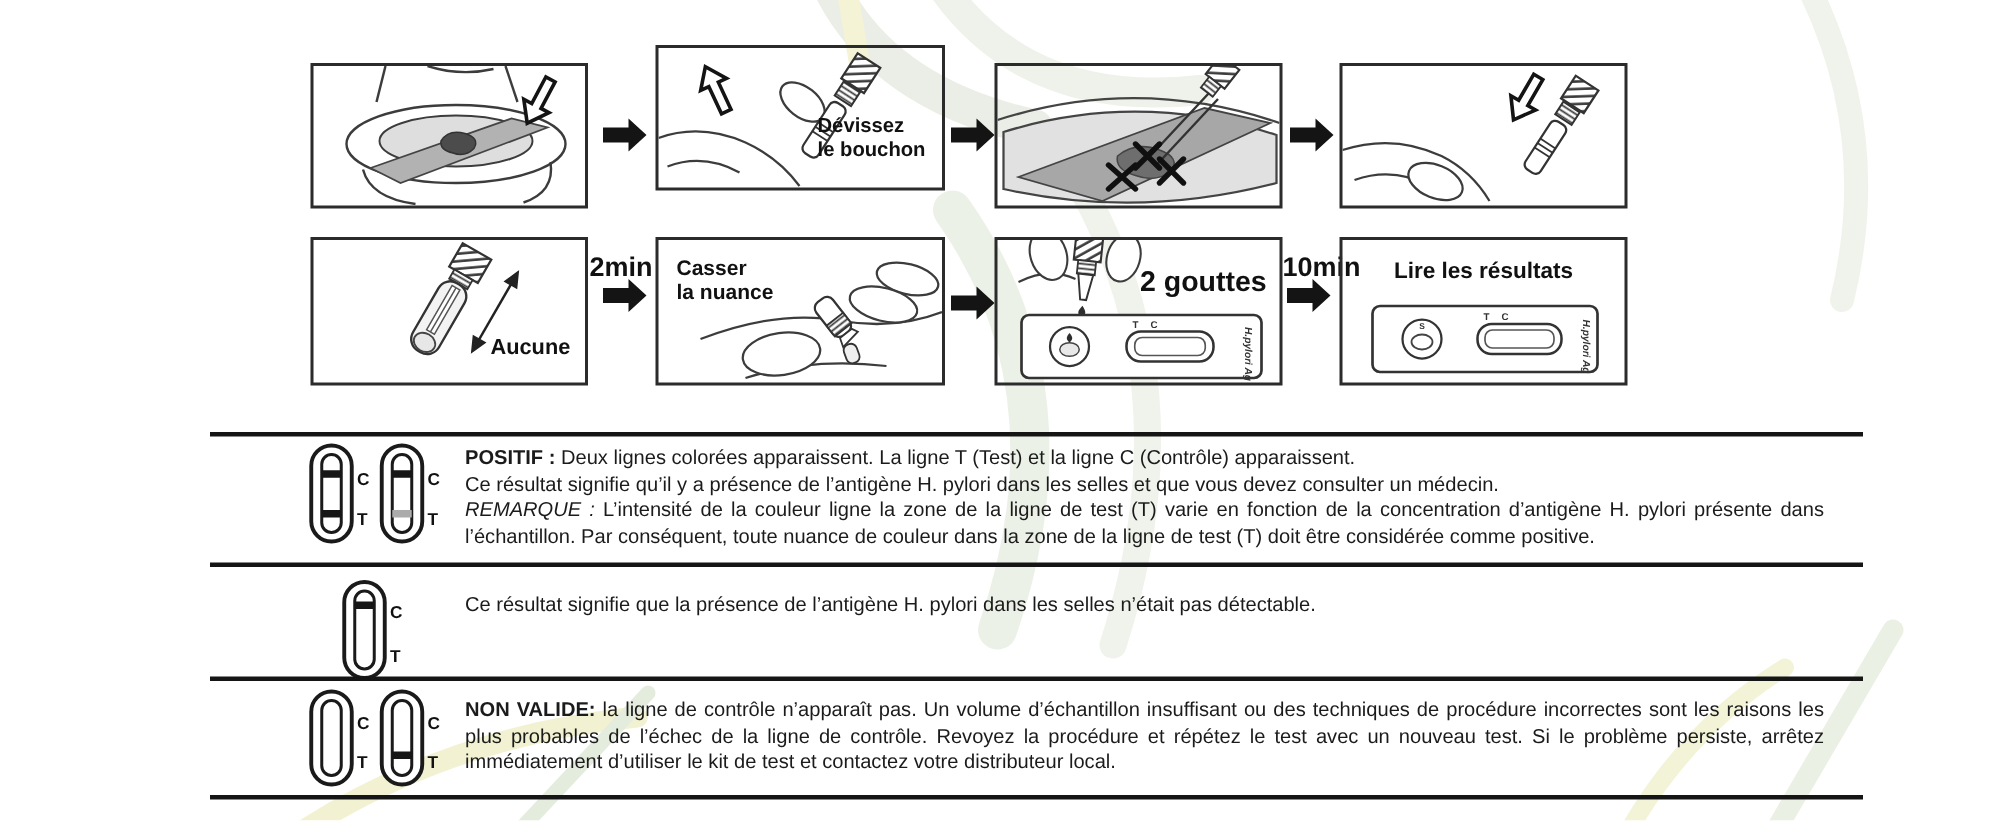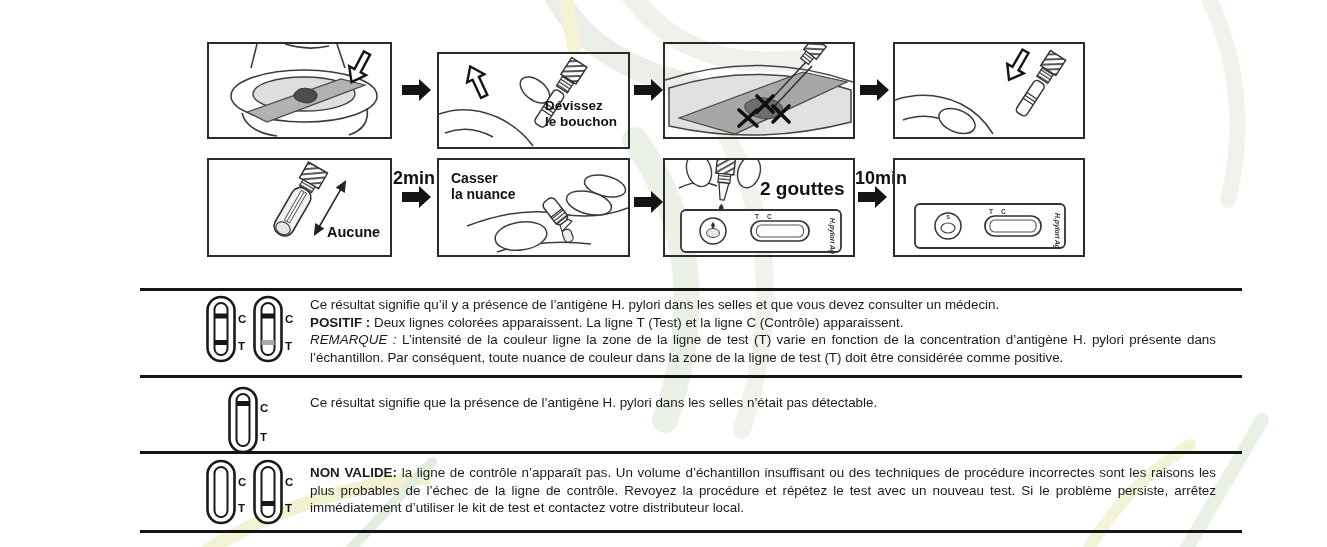--- a/index.html
+++ b/index.html
@@ -67,21 +67,21 @@
       <path d="M38,68 L132,35 L156,41 L58,78 Z" fill="#b2b2b2" stroke="#444" stroke-width="1.2"></path>
       <path d="M85,50 q5,-8 16,-5 q10,3 6,10 q-6,6 -14,3 q-9,-2 -8,-8 Z" fill="#4c4c4c" stroke="#333" stroke-width="1"></path>
       <path d="M -3.5,-17 L -3.5,3 L -9.5,3 L 0,16 L 9.5,3 L 3.5,3 L 3.5,-17 Z" transform="translate(150,24) rotate(28)" fill="#fff" stroke="#141414" stroke-width="2.4"></path>
     </svg>
   </div>
 
   <svg class="abs" style="left:402px;top:78px" width="30" height="24" viewBox="0 0 30 24">
     <polygon points="0,7 17,7 17,1 29,12 17,23 17,17 0,17" fill="#141414"></polygon>
   </svg>
 
-  <div class="panel" style="left:437px;top:52px;width:193px;height:97px">
+  <div class="panel" style="left:437px;top:30px;width:193px;height:97px">
     <svg width="189" height="93" viewBox="0 0 189 93">
       <path d="M -3.5,-17 L -3.5,3 L -9.5,3 L 0,16 L 9.5,3 L 3.5,3 L 3.5,-17 Z" transform="translate(38,27) rotate(155)" fill="#fff" stroke="#141414" stroke-width="2.4"></path>
       <g fill="none" stroke="#3c3c3c" stroke-width="1.5">
         <path d="M0,60 Q28,50 58,63 Q80,73 94,92"></path>
         <path d="M6,79 Q30,70 54,83"></path>
         <ellipse cx="96" cy="36" rx="17" ry="10" transform="rotate(38 96 36)" fill="#fff"></ellipse>
       </g>
       <g transform="translate(112,52) rotate(33)">
         <rect x="-9" y="-52" width="18" height="20" fill="url(#hatch)" stroke="#333" stroke-width="1.5"></rect>
         <rect x="-6.5" y="-31" width="13" height="11" fill="url(#threads)" stroke="#333" stroke-width="1.3"></rect>
@@ -229,20 +229,21 @@
         <circle cx="33" cy="22" r="13" fill="#fff" stroke="#333" stroke-width="1.5"></circle>
         <ellipse cx="33" cy="24" rx="7" ry="5" fill="#fff" stroke="#444" stroke-width="1.2"></ellipse>
         <text x="33" y="15" font-size="5.6" font-weight="bold" fill="#333" text-anchor="middle">S</text>
         <rect x="70" y="12" width="56" height="20" rx="9.5" fill="#fff" stroke="#333" stroke-width="1.7"></rect>
         <rect x="75" y="16" width="46" height="12" rx="5" fill="#fff" stroke="#555" stroke-width="1.1"></rect>
         <text x="74" y="9.5" font-size="6.5" font-weight="bold" fill="#333">T</text>
         <text x="86" y="9.5" font-size="6.5" font-weight="bold" fill="#333">C</text>
         <text transform="translate(140,9) rotate(90)" font-size="6.8" font-style="italic" font-weight="bold" fill="#333">H.pylori Ag</text>
       </g>
     </svg>
+    <div class="cap" style="left:0;right:0;top:12px;text-align:center;font-size:15px">Lire les résultats</div>
   </div>
 
   <div class="rule" style="top:288px"></div>
 
   <svg class="cassette-icon" style="left:205px;top:295px" width="46" height="68" viewBox="0 0 46 68">
     <rect x="2.5" y="2" width="27" height="64" rx="13.5" fill="#fff" stroke="#1a1a1a" stroke-width="2.6"></rect>
     <rect x="9.5" y="8" width="13" height="52" rx="6.5" fill="#fff" stroke="#1a1a1a" stroke-width="2"></rect>
     <rect x="9.5" y="18.5" width="13" height="5" fill="#161616"></rect>
     <rect x="9.5" y="45" width="13" height="5" fill="#161616"></rect>
     <text x="33" y="28" font-size="11.5" font-weight="bold" fill="#111">C</text>
@@ -251,22 +252,22 @@
   <svg class="cassette-icon" style="left:252px;top:295px" width="46" height="68" viewBox="0 0 46 68">
     <rect x="2.5" y="2" width="27" height="64" rx="13.5" fill="#fff" stroke="#1a1a1a" stroke-width="2.6"></rect>
     <rect x="9.5" y="8" width="13" height="52" rx="6.5" fill="#fff" stroke="#1a1a1a" stroke-width="2"></rect>
     <rect x="9.5" y="18.5" width="13" height="5" fill="#161616"></rect>
     <rect x="9.5" y="45" width="13" height="5" fill="#ababab"></rect>
     <text x="33" y="28" font-size="11.5" font-weight="bold" fill="#111">C</text>
     <text x="33" y="55" font-size="11.5" font-weight="bold" fill="#111">T</text>
   </svg>
 
   <div class="restext" style="top:296px">
+    <div><span class="lbl">POSITIF :</span> <span>Deux lignes colorées apparaissent. La ligne T (Test) et la ligne C (Contrôle) apparaissent.</span></div>
     <div>Ce résultat signifie qu’il y a présence de l’antigène H. pylori dans les selles et que vous devez consulter un médecin.</div>
-    <div><span class="lbl">POSITIF :</span> <span>Deux lignes colorées apparaissent. La ligne T (Test) et la ligne C (Contrôle) apparaissent.</span></div>
     <div class="just"><span class="rem-lbl">REMARQUE :</span> <span>L’intensité de la couleur ligne la zone de la ligne de test (T) varie en fonction de la concentration d’antigène H. pylori présente dans l’échantillon. Par conséquent, toute nuance de couleur dans la zone de la ligne de test (T) doit être considérée comme positive.</span></div>
   </div>
 
   <div class="rule" style="top:375px"></div>
 
   <svg class="cassette-icon" style="left:227px;top:386px" width="46" height="68" viewBox="0 0 46 68">
     <rect x="2.5" y="2" width="27" height="64" rx="13.5" fill="#fff" stroke="#1a1a1a" stroke-width="2.6"></rect>
     <rect x="9.5" y="8" width="13" height="52" rx="6.5" fill="#fff" stroke="#1a1a1a" stroke-width="2"></rect>
     <rect x="9.5" y="15" width="13" height="5" fill="#161616"></rect>
     <text x="33" y="26" font-size="11.5" font-weight="bold" fill="#111">C</text>

